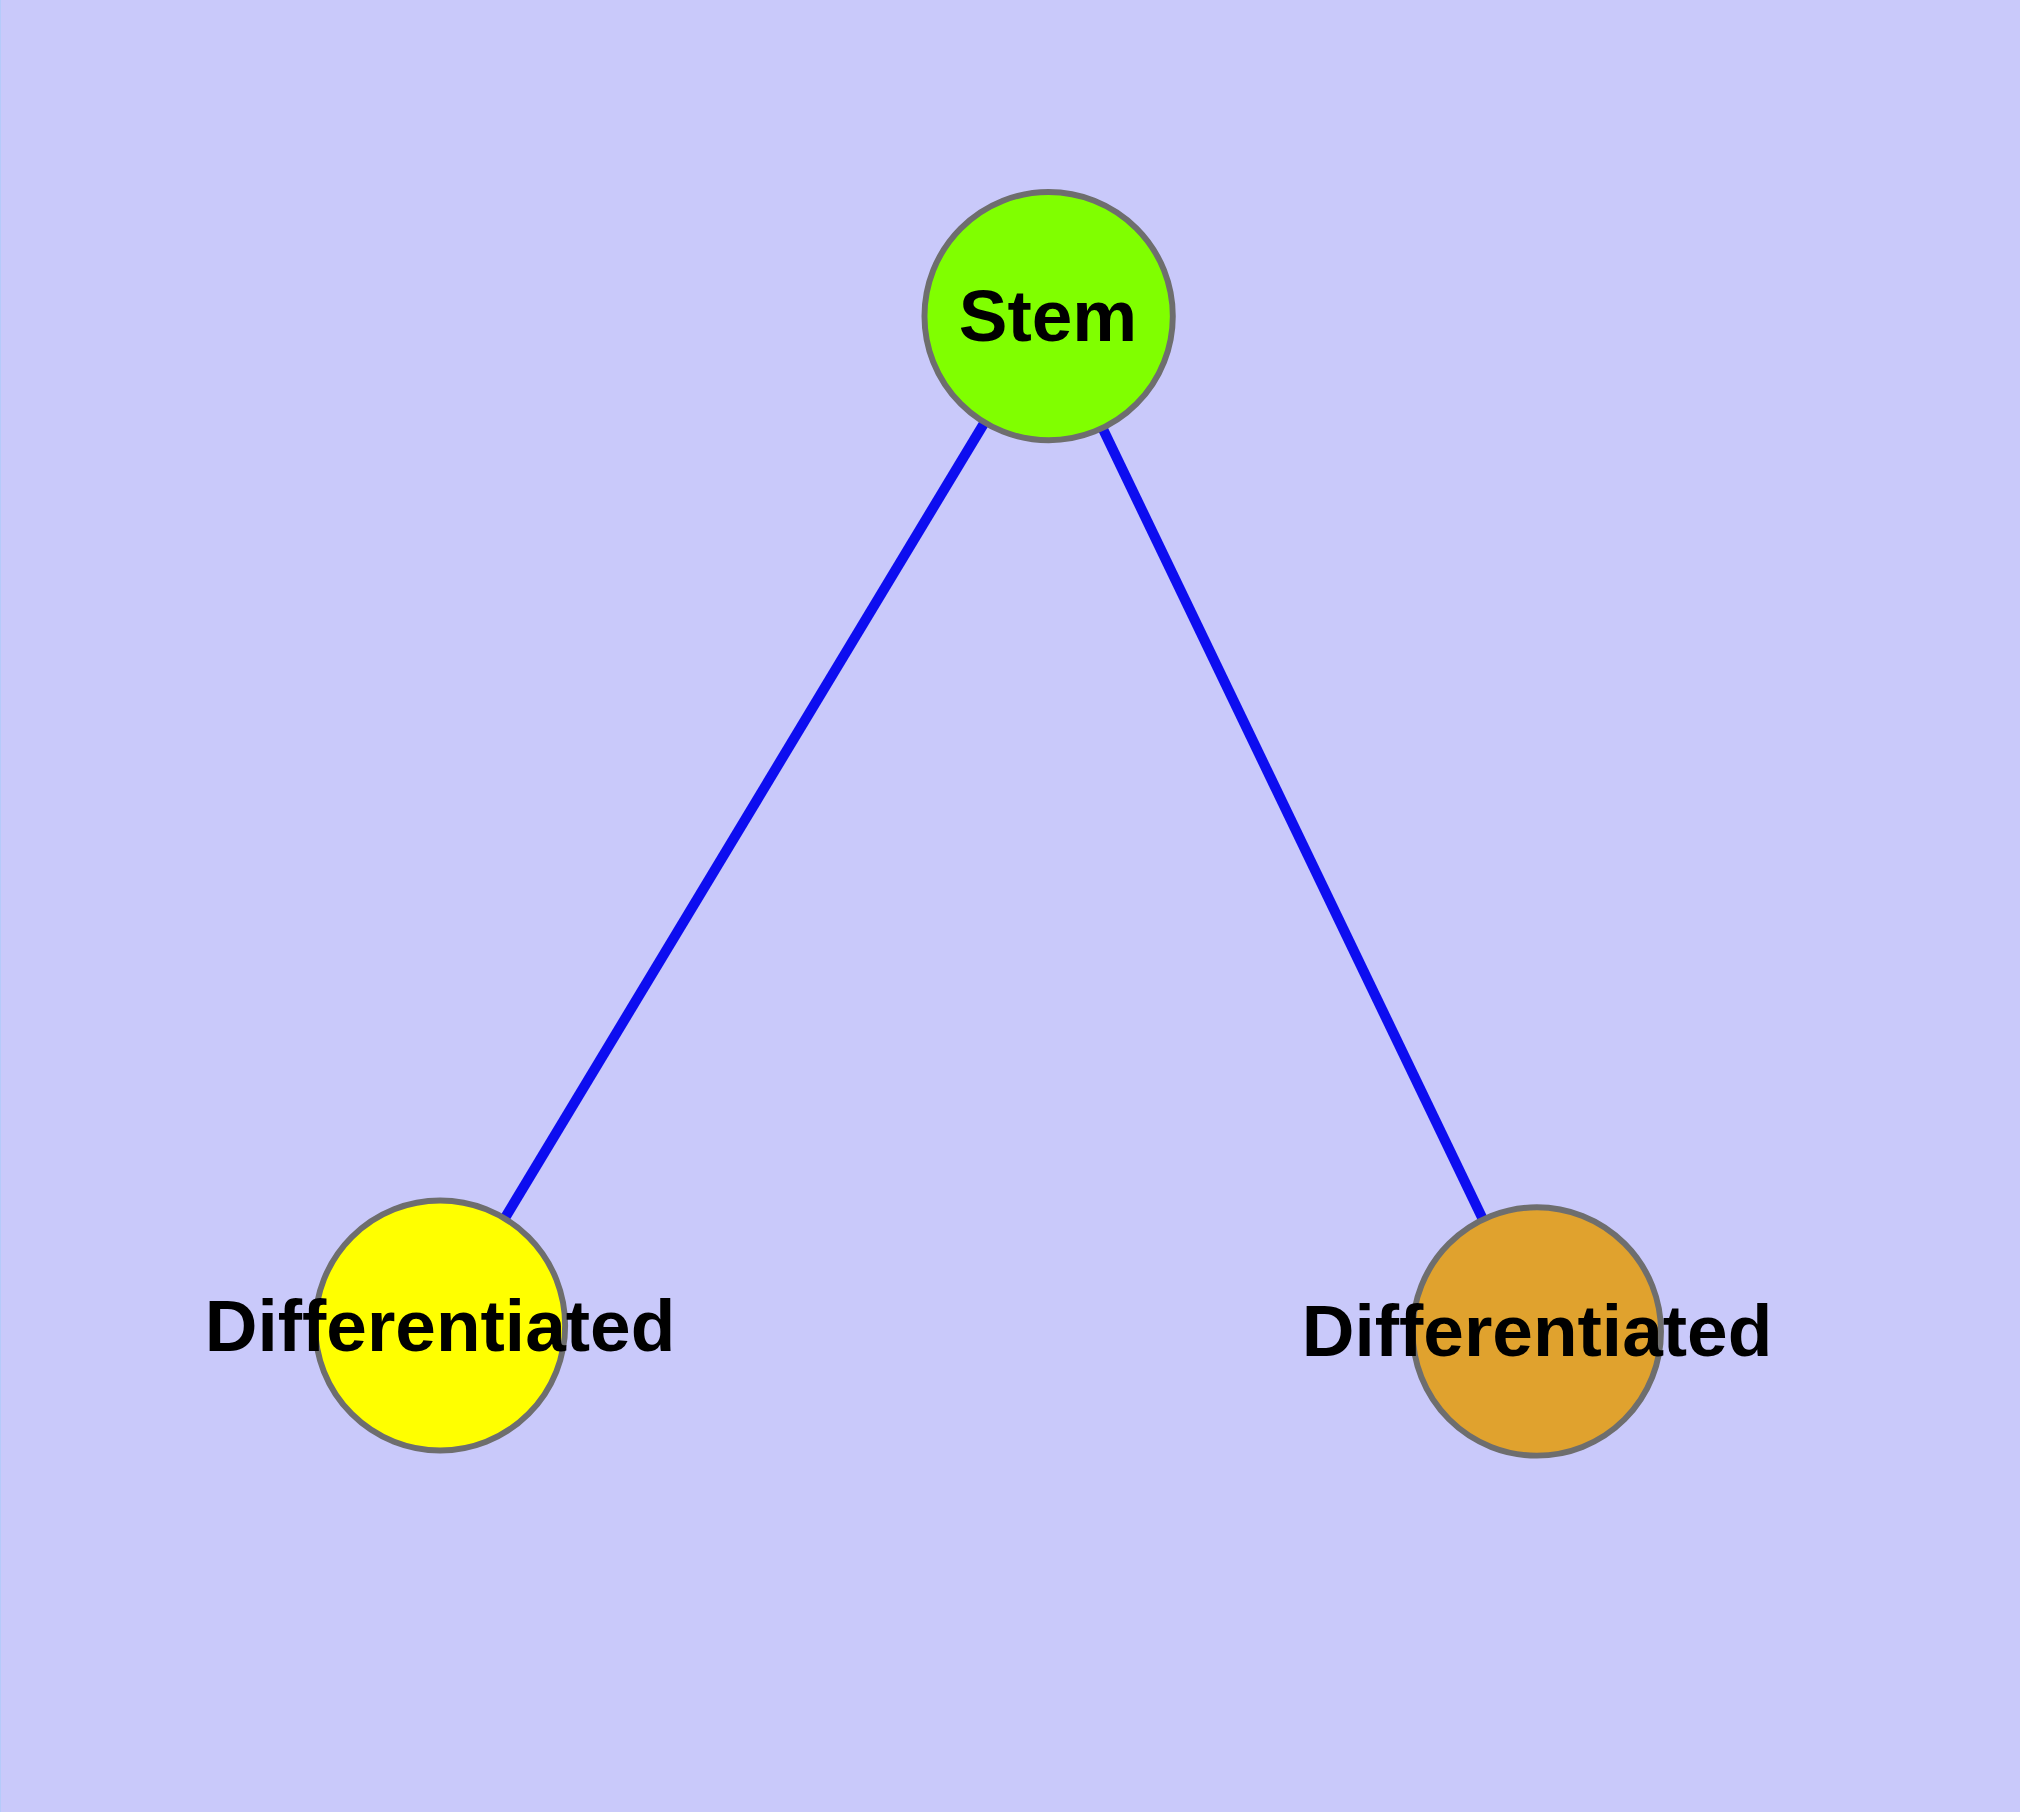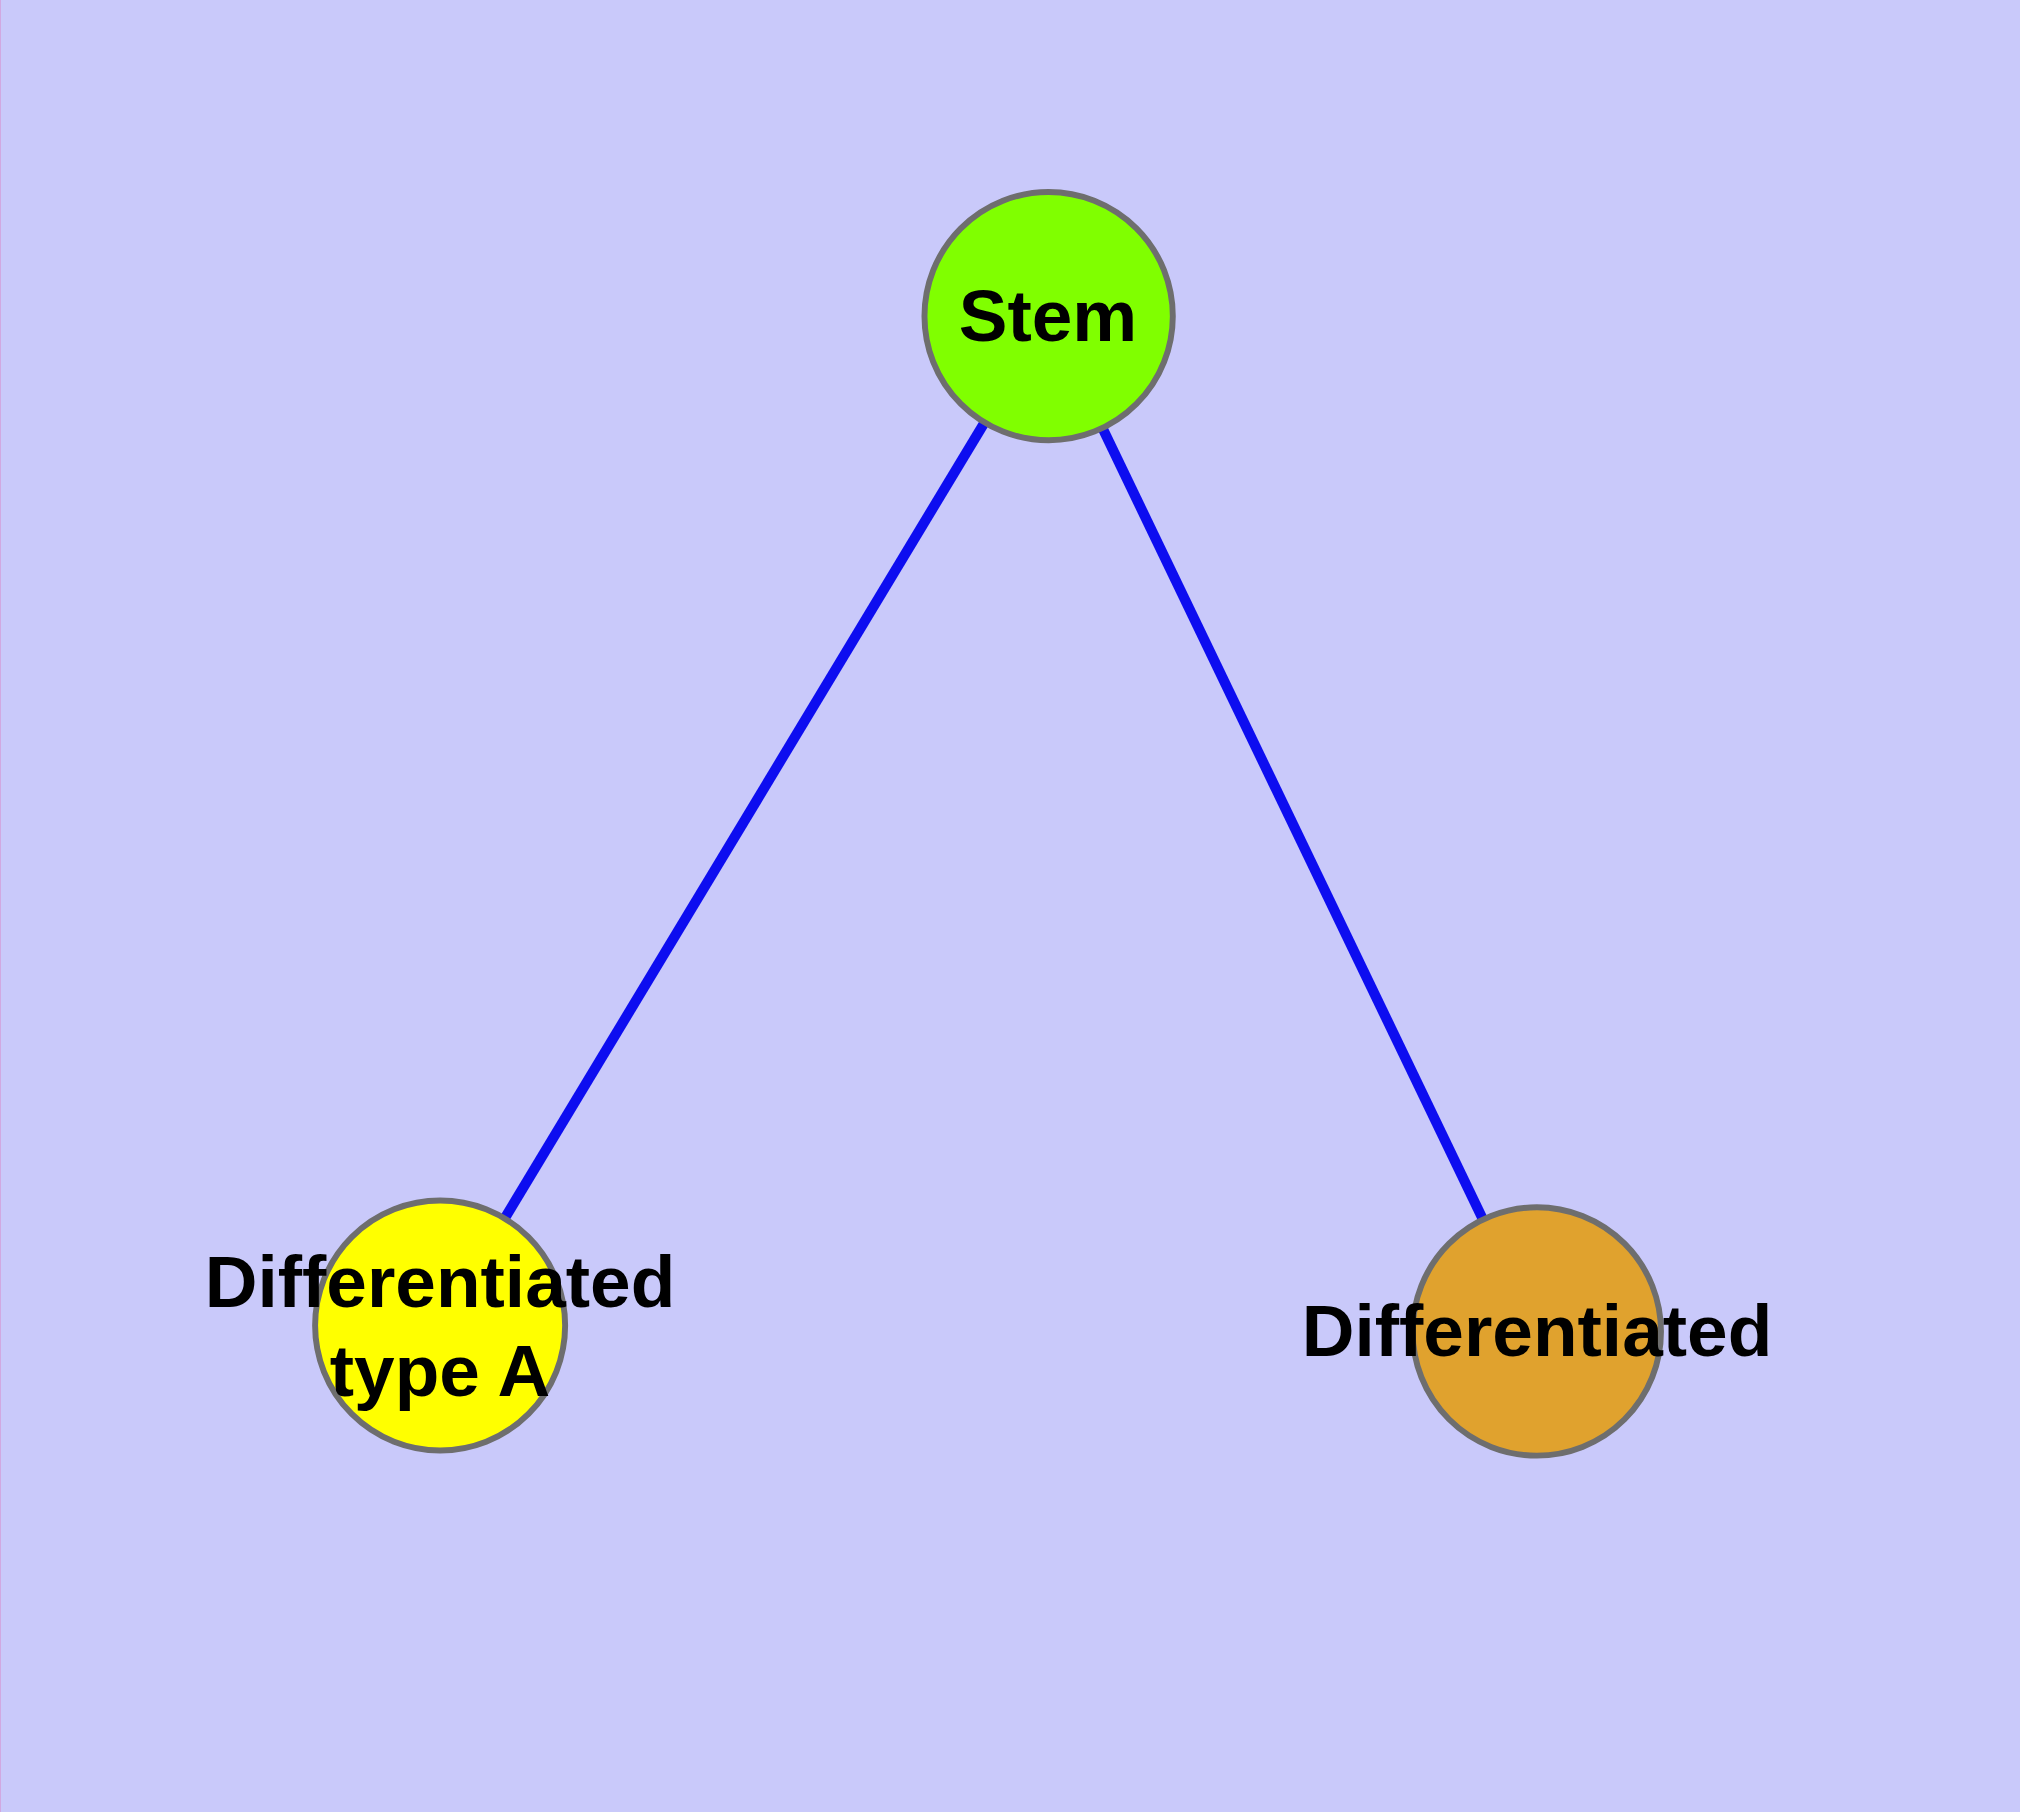--- a/index.html
+++ b/index.html
@@ -31,21 +31,21 @@
     white-space: nowrap;
     line-height: 1.22;
     pointer-events: none;
     transform: translate(-50%, -50%);
   }
   .label-line { display: block; }
 </style>
 </head>
 <body>
 
-<div id="canvas" style="background: #ec4899; width: 2021px; height: 1812px;">
+<div id="canvas" style="background: #7dd3fc; width: 2021px; height: 1812px;">
 
   <svg id="graph-svg" viewBox="0 0 2384 2138" xmlns="http://www.w3.org/2000/svg">
     <rect id="bg-rect" x="0" y="0" width="2384" height="2138" fill="#c9c9fa"></rect>
 
     <g id="edges-layer">
         <line x1="1160.5887396067205" y1="499.74904056879654" x2="595.9275526932341" y2="1436.3945469949279" stroke="#0d0df0" stroke-width="12" stroke-linecap="butt"></line>
         <line x1="1301.1310546258746" y1="506.3836865308989" x2="1748.8689453741254" y2="1437.6163134691012" stroke="#0d0df0" stroke-width="12" stroke-linecap="butt"></line>
       </g>
     <g id="nodes-layer">
         <circle cx="1237" cy="373" r="146.5" fill="#80ff00" stroke="#6e6e6e" stroke-width="7"></circle>
@@ -53,21 +53,20 @@
         <circle cx="1813" cy="1571" r="146.5" fill="#e0a22e" stroke="#6e6e6e" stroke-width="7"></circle>
       </g>
   </svg>
 
   <div id="labels-layer">
       <div class="node-label" style="left: 1048px; top: 316px; font-size: 73px; color: rgb(0, 0, 0);">
         <span class="label-line">Stem</span>
       </div>
       <div class="node-label" style="left: 440px; top: 1326px; font-size: 73px; color: rgb(0, 0, 0);">
         <span class="label-line">Differentiated</span>
-        <span class="label-line">type A</span>
       </div>
       <div class="node-label" style="left: 1537px; top: 1331px; font-size: 73px; color: rgb(0, 0, 0);">
         <span class="label-line">Differentiated</span>
       </div>
     </div>
 
 </div>
 
 
 </body></html>

